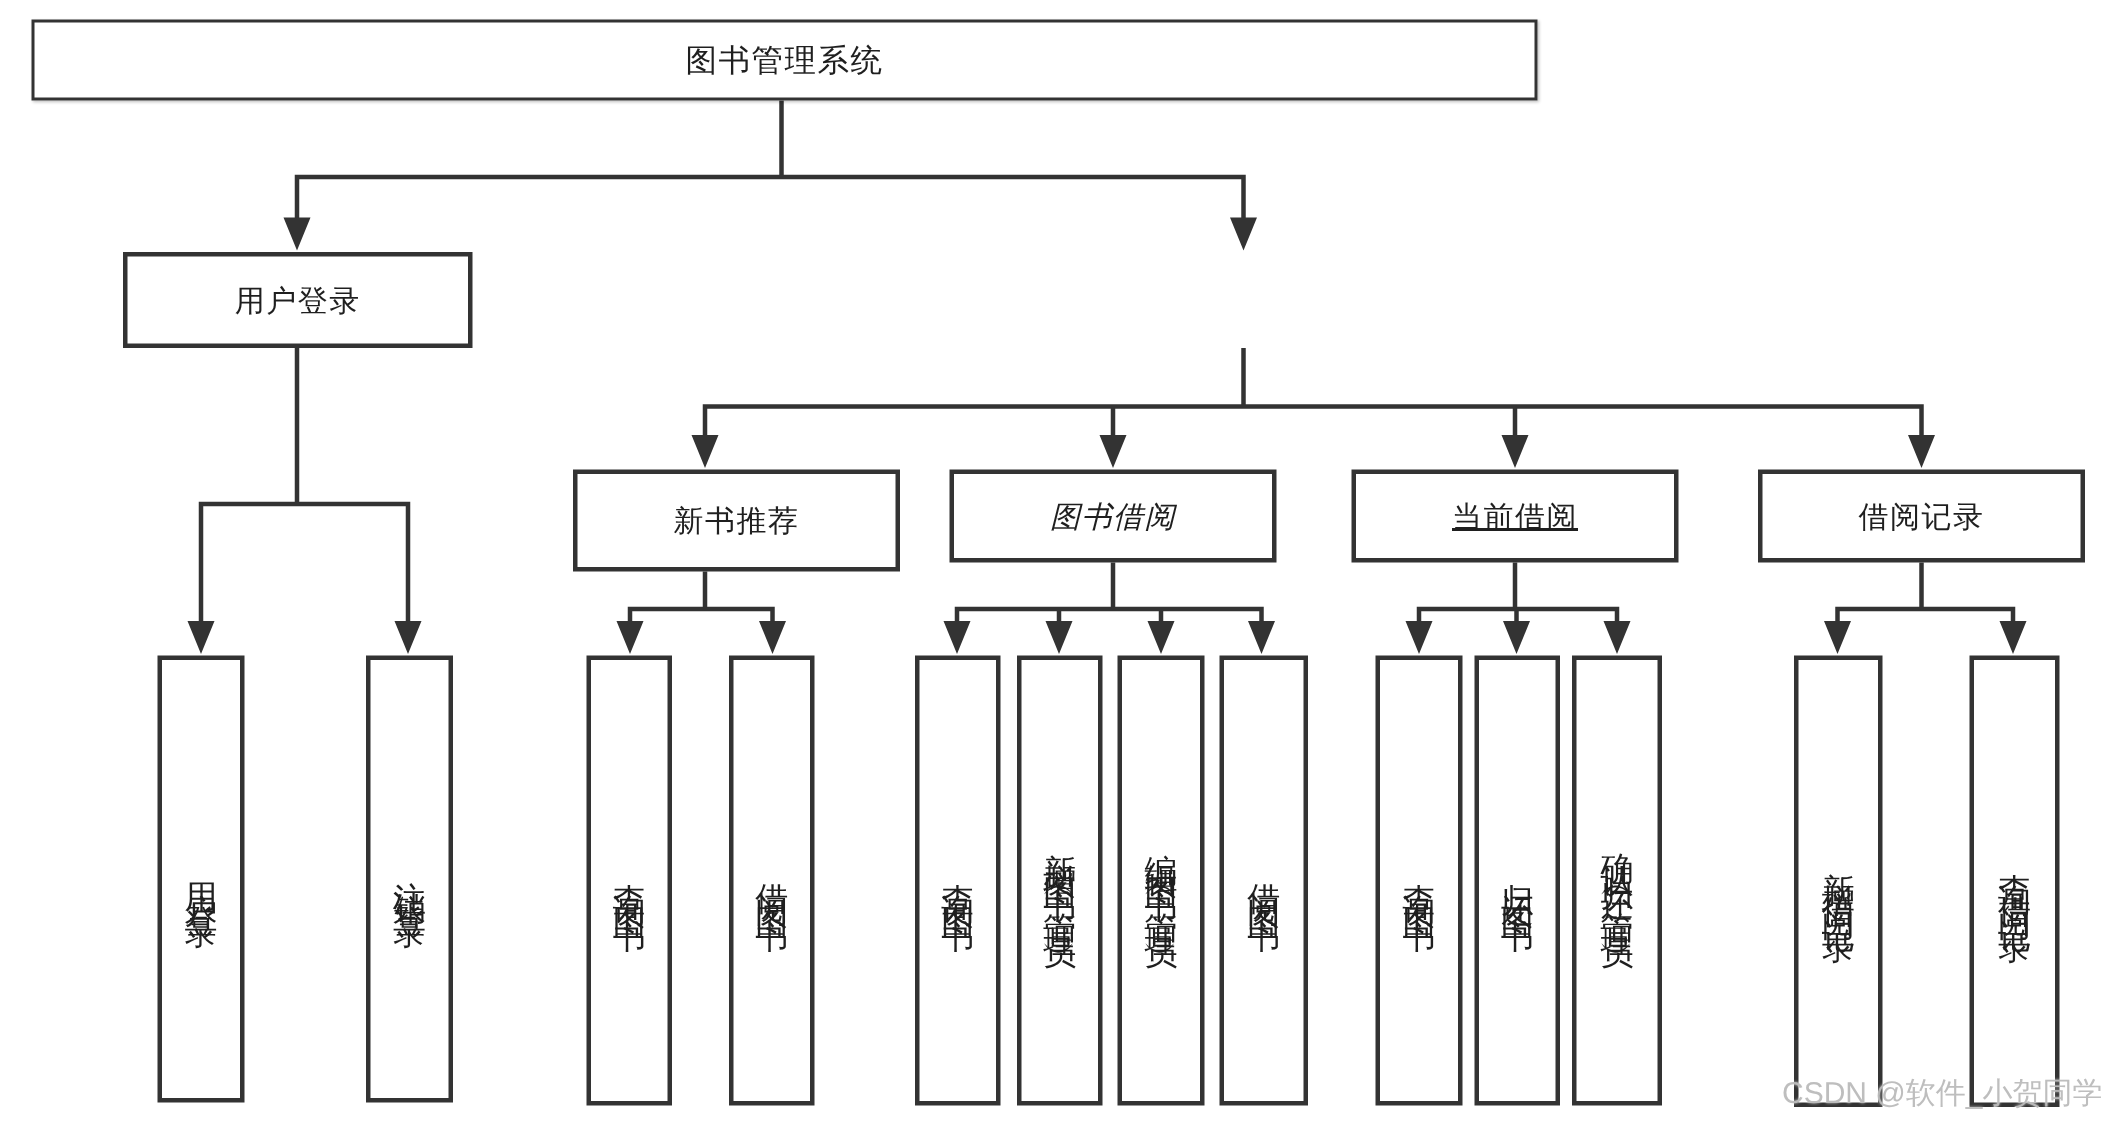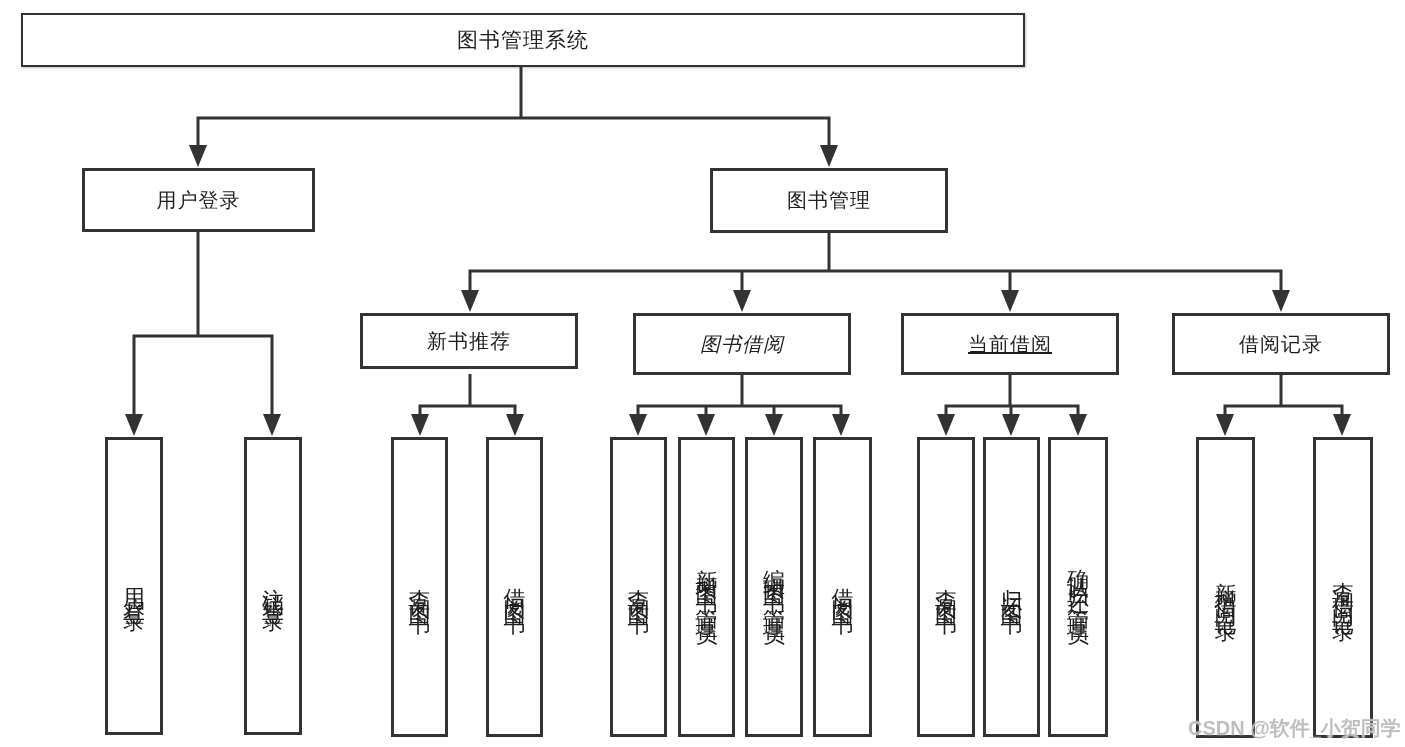--- a/index.html
+++ b/index.html
@@ -39,21 +39,20 @@
   }
   .watermark {
     position: absolute;
     z-index: 3;
     left: 1188px;
     top: 715px;
     font-size: 20px;
     color: rgba(187, 187, 187, 0.95);
     text-shadow: 0 0 2px rgba(255,255,255,0.8);
     white-space: nowrap;
-    font-weight: bold;
   }
 </style>
 </head>
 <body>
 
 <div class="canvas">
 
   <svg class="connectors" width="1405" height="747" viewBox="0 0 1405 747" aria-hidden="true">
     <path fill="none" stroke="#333333" stroke-width="3" d="
       M521 66 L521 119
@@ -107,23 +106,22 @@
       M946 436 L937 414 L955 414 Z
       M1011 436 L1002 414 L1020 414 Z
       M1078 436 L1069 414 L1087 414 Z
       M1225 436 L1216 414 L1234 414 Z
       M1342 436 L1333 414 L1351 414 Z"></path>
   </svg>
 
   <div class="node hz root" style="left:21px; top:13px; width:1004px; height:54px;">图书管理系统</div>
 
   <div class="node hz" style="left:82px; top:168px; width:233px; height:64px;">用户登录</div>
-  <div class="node hz" style="left:710px; top:168px; width:238px; height:65px;">图书管理</div>
 
-  <div class="node hz" style="left:360px; top:313px; width:218px; height:56px;">新书推荐</div>
+  <div class="node hz" style="left:382px; top:313px; width:218px; height:68px;">新书推荐</div>
   <div class="node hz" style="left:633px; top:313px; width:218px; height:62px;font-style:italic;">图书借阅</div>
   <div class="node hz" style="left:901px; top:313px; width:218px; height:62px;text-decoration:underline;">当前借阅</div>
   <div class="node hz" style="left:1172px; top:313px; width:218px; height:62px;">借阅记录</div>
 
   <div class="node vt" style="left:105px; top:437px; width:58px; height:298px;">用户登录</div>
   <div class="node vt" style="left:244px; top:437px; width:58px; height:298px;">注销登录</div>
 
   <div class="node vt" style="left:391px; top:437px; width:57px; height:300px;">查询图书</div>
   <div class="node vt" style="left:486px; top:437px; width:57px; height:300px;">借阅图书</div>
 

